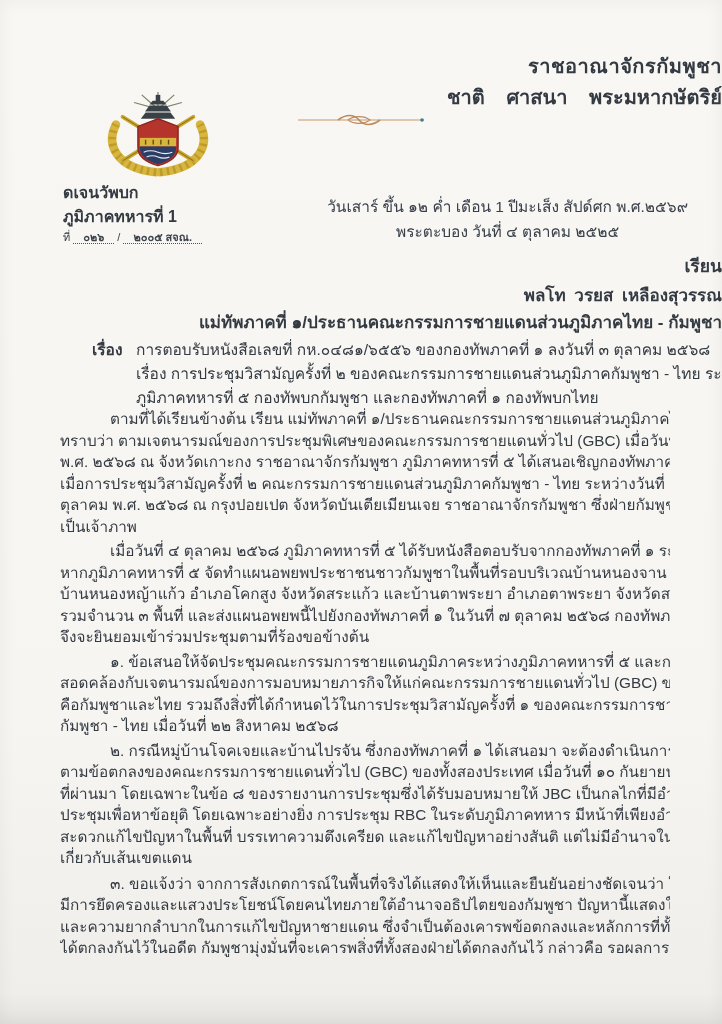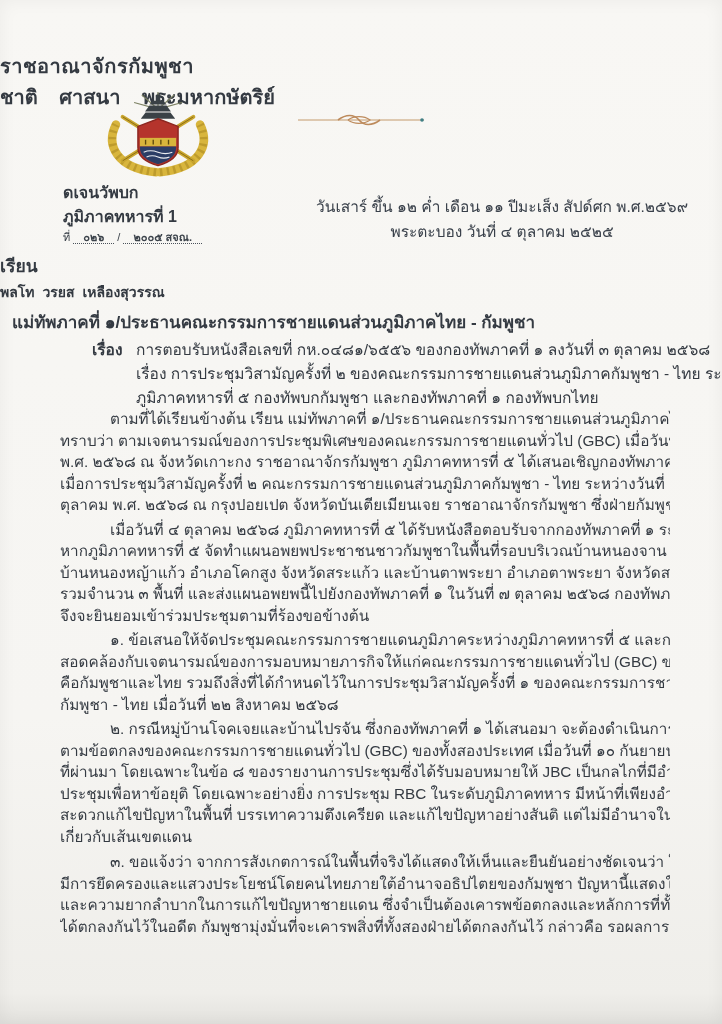--- a/index.html
+++ b/index.html
@@ -7,32 +7,32 @@
     position:relative;
     width:722px;height:1024px;
     margin:0 auto;
     background:linear-gradient(180deg,#f8f7f4 0%,#f6f5f2 70%,#efeeea 97%,#e3e2de 100%);
     box-shadow:inset 0 0 18px rgba(0,0,0,0.05);
     font-family:"Liberation Sans","DejaVu Sans",sans-serif;
     color:#343a42;
     overflow:hidden;
   }
   .abs{position:absolute;}
-  .center{left:0;right:0;text-align:left;}
+  .center{left:0;right:0;text-align:right;}
   .kingdom{top:50px;font-size:20px;font-weight:700;letter-spacing:.5px;}
   .motto{top:81px;font-size:20px;font-weight:700;word-spacing:16px;}
   .divider{top:112px;left:0;right:0;display:flex;justify-content:center;}
   .emblem{left:86px;top:92px;width:144px;height:86px;}
   .orgblock{left:63px;top:181px;line-height:24px;font-size:16px;font-weight:700;}
   .refline{left:63px;top:228px;font-size:11px;font-weight:400;color:#3c434b;}
   .refline .dotted{border-bottom:1.5px dotted #4a515a;padding:0 10px;font-weight:600;}
   .dateblock{right:34px;top:194px;text-align:center;font-size:15.5px;line-height:25px;color:#39404a;}
   .dateblock div{white-space:nowrap;}
   .salutation{top:252px;font-size:17.5px;font-weight:700;}
-  .recipient-name{top:281px;font-size:14px;font-weight:700;word-spacing:4px;}
+  .recipient-name{top:281px;font-size:17px;font-weight:700;word-spacing:4px;}
   .recipient-title{top:308px;font-size:17px;font-weight:700;margin-left:12px;}
   .subject{left:92px;top:338px;right:50px;font-size:15.5px;line-height:24px;}
   .subject-label{position:absolute;left:0;top:0;font-weight:700;}
   .subject-lines{margin-left:44px;}
   .subject-line{white-space:nowrap;}
   .letter-body{position:absolute;left:60px;right:52px;top:408px;bottom:10px;font-size:15.3px;line-height:21.5px;overflow:hidden;}
   .para{margin-bottom:3px;}
   .para.gap{margin-top:4px;}
   .body-line{white-space:nowrap;}
   .body-line.indent{padding-left:50px;}
@@ -108,21 +108,21 @@
   </div>
 
   <div class="abs refline">
     <span>ที่</span>
     <span class="dotted">๐๒๖</span>
     <span>/</span>
     <span class="dotted">๒๐๐๕ สจณ.</span>
   </div>
 
   <div class="abs dateblock">
-    <div>วันเสาร์ ขึ้น ๑๒ ค่ำ เดือน ๑๑ ปีมะเส็ง สัปด์ศก พ.ศ.๒๕๖๙</div>
+    <div>วันเสาร์ ขึ้น ๑๒ ค่ำ เดือน 1 ปีมะเส็ง สัปด์ศก พ.ศ.๒๕๖๙</div>
     <div>พระตะบอง วันที่ ๔ ตุลาคม ๒๕๒๕</div>
   </div>
 
   <div class="abs center salutation">เรียน</div>
   <div class="abs center recipient-name">พลโท วรยส  เหลืองสุวรรณ</div>
   <div class="abs center recipient-title">แม่ทัพภาคที่ ๑/ประธานคณะกรรมการชายแดนส่วนภูมิภาคไทย - กัมพูชา</div>
 
   <div class="abs subject">
     <span class="subject-label">เรื่อง</span>
     <div class="subject-lines">
@@ -132,20 +132,21 @@
       </div>
   </div>
 
   <div class="letter-body">
       <div class="para">
         <div class="body-line indent">ตามที่ได้เรียนข้างต้น เรียน แม่ทัพภาคที่ ๑/ประธานคณะกรรมการชายแดนส่วนภูมิภาคไทย - กัมพูชา</div>
         <div class="body-line">ทราบว่า ตามเจตนารมณ์ของการประชุมพิเศษของคณะกรรมการชายแดนทั่วไป (GBC) เมื่อวันที่ ๑๐ กันยายน</div>
         <div class="body-line">พ.ศ. ๒๕๖๘ ณ จังหวัดเกาะกง ราชอาณาจักรกัมพูชา ภูมิภาคทหารที่ ๕ ได้เสนอเชิญกองทัพภาคที่ ๑</div>
         <div class="body-line">เมื่อการประชุมวิสามัญครั้งที่ ๒ คณะกรรมการชายแดนส่วนภูมิภาคกัมพูชา - ไทย ระหว่างวันที่ ๑๐ - ๑๒</div>
         <div class="body-line">ตุลาคม พ.ศ. ๒๕๖๘ ณ กรุงปอยเปต จังหวัดบันเตียเมียนเจย ราชอาณาจักรกัมพูชา ซึ่งฝ่ายกัมพูชา</div>
+        <div class="body-line">เป็นเจ้าภาพ</div>
       </div>
       <div class="para">
         <div class="body-line indent">เมื่อวันที่ ๔ ตุลาคม ๒๕๖๘ ภูมิภาคทหารที่ ๕ ได้รับหนังสือตอบรับจากกองทัพภาคที่ ๑ ระบุว่า</div>
         <div class="body-line">หากภูมิภาคทหารที่ ๕ จัดทำแผนอพยพประชาชนชาวกัมพูชาในพื้นที่รอบบริเวณบ้านหนองจาน</div>
         <div class="body-line">บ้านหนองหญ้าแก้ว อำเภอโคกสูง จังหวัดสระแก้ว และบ้านตาพระยา อำเภอตาพระยา จังหวัดสระแก้ว</div>
         <div class="body-line">รวมจำนวน ๓ พื้นที่ และส่งแผนอพยพนี้ไปยังกองทัพภาคที่ ๑ ในวันที่ ๗ ตุลาคม ๒๕๖๘ กองทัพภาคที่ ๑</div>
         <div class="body-line">จึงจะยินยอมเข้าร่วมประชุมตามที่ร้องขอข้างต้น</div>
       </div>
       <div class="para">
         <div class="body-line indent">๑. ข้อเสนอให้จัดประชุมคณะกรรมการชายแดนภูมิภาคระหว่างภูมิภาคทหารที่ ๕ และกองทัพภาคที่ ๑</div>

